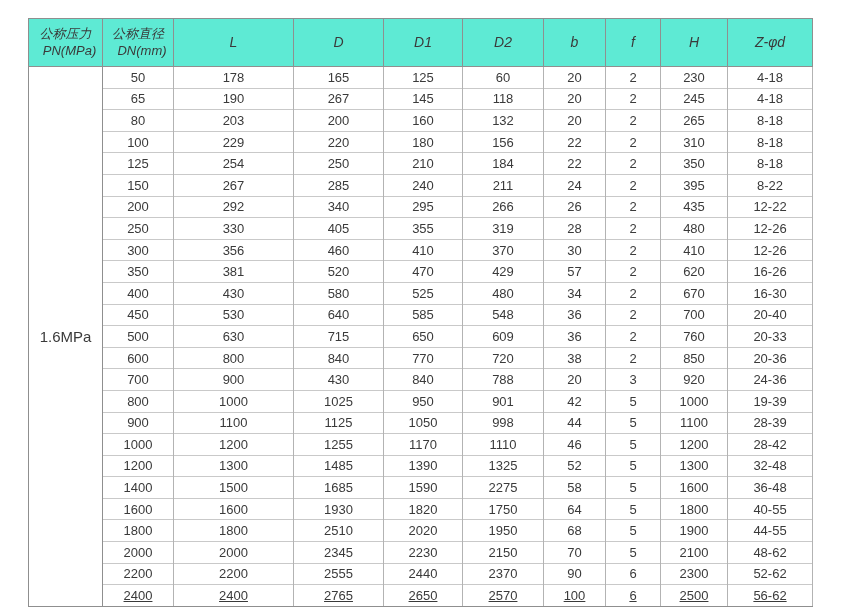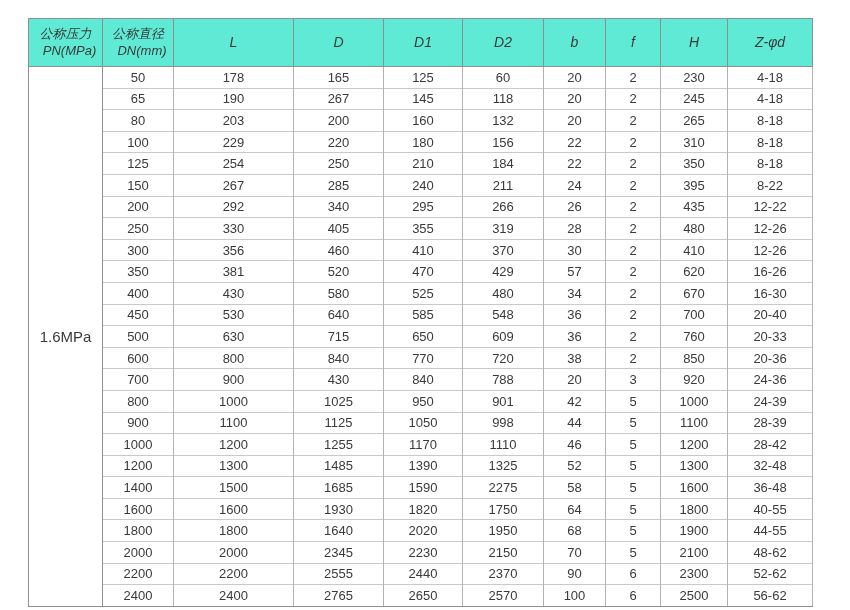--- a/index.html
+++ b/index.html
@@ -63,20 +63,21 @@
   table.spec-table {
     border: 1px solid #8f8f8f;
   }
   table.spec-table tbody td.pn-cell {
     border: 1px solid #8f8f8f;
     font-size: 15px;
     background: #ffffff;
   }
   table.spec-table tbody tr:last-child td {
     border-bottom: 1px solid #8f8f8f;
+    text-decoration: underline;
   }
 </style>
 </head>
 <body>
 
 <div class="page">
   <table class="spec-table">
     <colgroup>
       <col style="width:74px">
       <col style="width:71px">
@@ -278,21 +279,21 @@
         </tr>
         <tr>
           <td>800</td>
           <td>1000</td>
           <td>1025</td>
           <td>950</td>
           <td>901</td>
           <td>42</td>
           <td>5</td>
           <td>1000</td>
-          <td>24-39</td>
+          <td>19-39</td>
         </tr>
         <tr>
           <td>900</td>
           <td>1100</td>
           <td>1125</td>
           <td>1050</td>
           <td>998</td>
           <td>44</td>
           <td>5</td>
           <td>1100</td>
@@ -338,21 +339,21 @@
           <td>1820</td>
           <td>1750</td>
           <td>64</td>
           <td>5</td>
           <td>1800</td>
           <td>40-55</td>
         </tr>
         <tr>
           <td>1800</td>
           <td>1800</td>
-          <td>1640</td>
+          <td>2510</td>
           <td>2020</td>
           <td>1950</td>
           <td>68</td>
           <td>5</td>
           <td>1900</td>
           <td>44-55</td>
         </tr>
         <tr>
           <td>2000</td>
           <td>2000</td>

